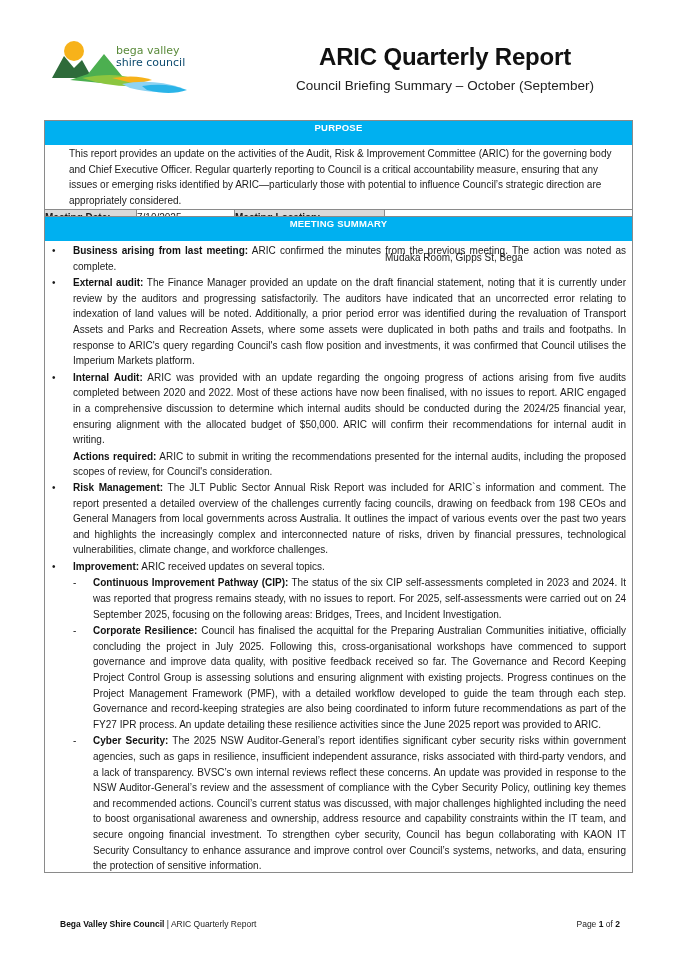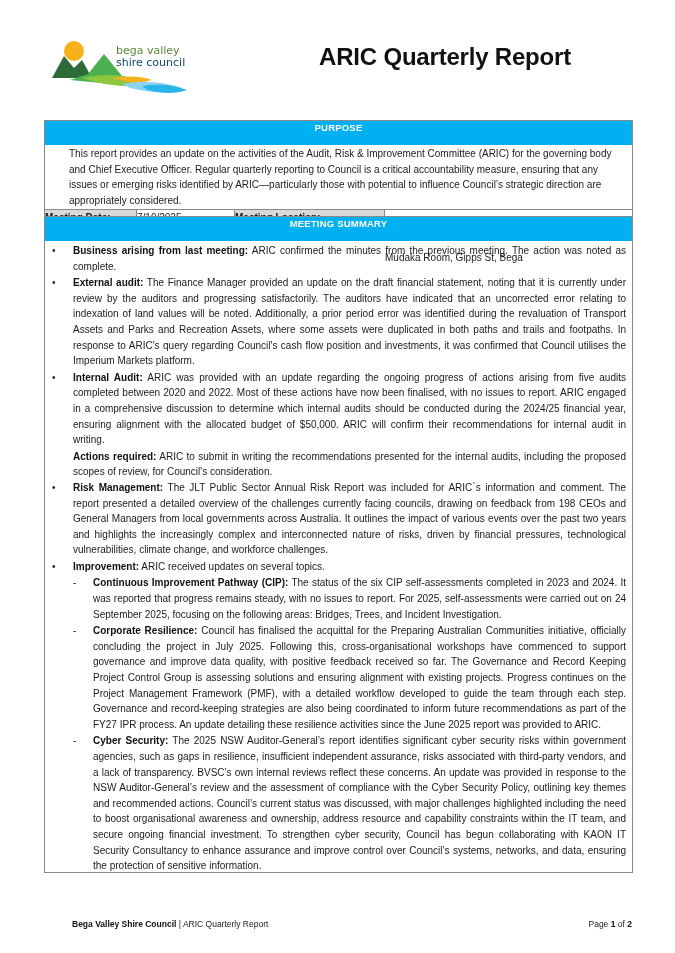--- a/index.html
+++ b/index.html
@@ -32,21 +32,21 @@
 
     .summary { top: 216px; height: 657px; }
     .summary-body { font-size: 10px; line-height: 15.6px; padding: 2px 6px 0 0; text-align: justify; }
     .bullet { position: relative; padding-left: 28px; margin-bottom: 1px; }
     .bullet .dot { position: absolute; left: 7px; top: 0; font-size: 10px; }
     .sub { position: relative; padding-left: 48px; margin-bottom: 1px; }
     .sub .dash { position: absolute; left: 28px; top: 0; }
     .plain { padding-left: 28px; }
     b { font-weight: bold; color: #111; margin-top: 8px; }
 
-    .footer { position: absolute; left: 72px; top: 919px; width: 560px; font-size: 8.5px; color: #222; display: flex; justify-content: space-between; }
+    .footer { position: absolute; left: 60px; top: 919px; width: 560px; font-size: 8.5px; color: #222; display: flex; justify-content: space-between; }
     .footer b { font-weight: bold; }
   </style>
 </head>
 <body>
 
 <div class="header">
   <div class="logo">
     <svg width="180" height="60" viewBox="0 0 180 60">
       <circle cx="22" cy="13" r="10" fill="#f7b21a"></circle>
       <path d="M0 40 L12 18 L22 30 L30 22 L40 40 Z" fill="#2e6b3a"></path>
@@ -57,20 +57,21 @@
       <path d="M90 48 Q115 44 135 52 Q118 58 95 52 Z" fill="#2ab4e8"></path>
     </svg>
     <div class="logo-text">
       <div class="l1">bega valley</div>
       <div class="l2">shire council</div>
     </div>
   </div>
   <div class="title-block">
     <div class="title">ARIC Quarterly Report</div>
     <div class="subtitle">
+      <div>Council Briefing Summary – October (September)</div>
     </div>
   </div>
 </div>
 
 <div class="box purpose">
   <div class="box-head">PURPOSE</div>
   <div class="purpose-text">This report provides an update on the activities of the Audit, Risk &amp; Improvement Committee (ARIC) for the governing body and Chief Executive Officer. Regular quarterly reporting to Council is a critical accountability measure, ensuring that any issues or emerging risks identified by ARIC—particularly those with potential to influence Council’s strategic direction are appropriately considered.</div>
   <div class="meeting-row">
     <div class="mr-label mr-date-label">Meeting Date:</div>
     <div class="mr-date">7/10/2025</div>

